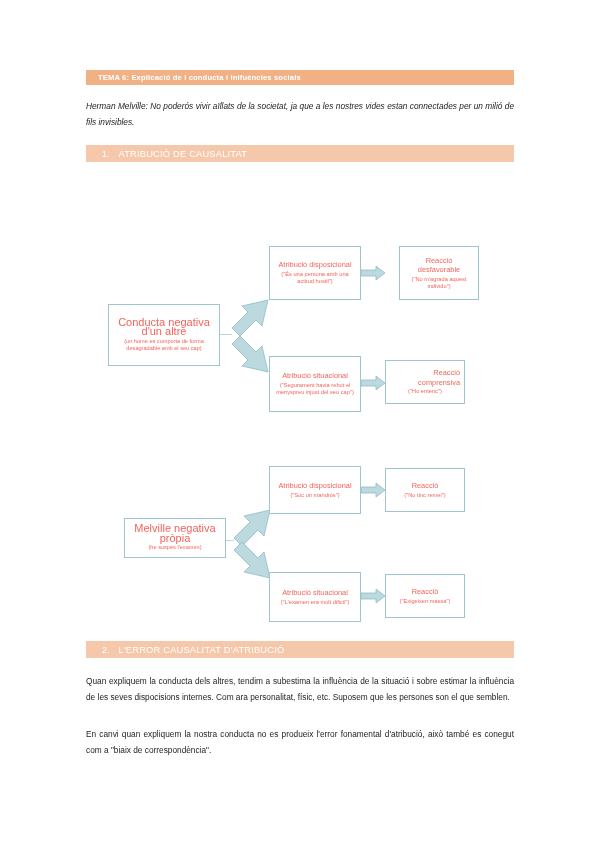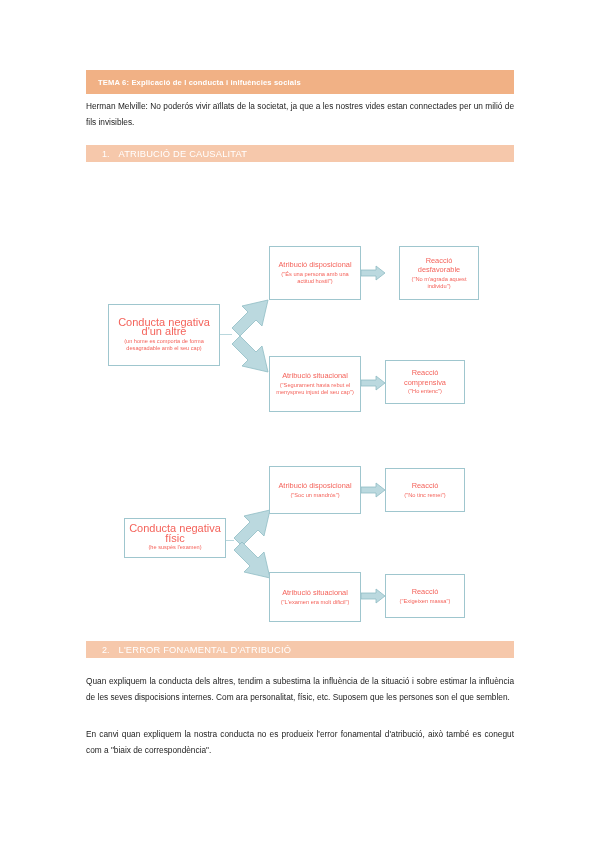--- a/index.html
+++ b/index.html
@@ -22,21 +22,21 @@
     height: 848px;
     background: #ffffff;
   }
 
   
   .doc-title-bar {
     position: absolute;
     left: 86px;
     top: 70px;
     width: 428px;
-    height: 24px;
+    height: 15px;
     background: #F1B185;
     display: flex;
     align-items: center;
   }
   .doc-title-bar .txt {
     color: #ffffff;
     font-size: 7.6px;
     font-weight: bold;
     letter-spacing: 0.15px;
     padding-left: 12px;
@@ -72,21 +72,21 @@
   
   .para {
     position: absolute;
     left: 86px;
     width: 428px;
     font-size: 8.3px;
     line-height: 15.5px;
     color: #1c1c1c;
     text-align: justify;
   }
-  #para-intro   { top: 99px; }
+  #para-intro   { top: 99px; font-style: italic; }
   #para-causal  { top: 180px; }
   #para-error-1 { top: 674px; }
   #para-error-2 { top: 727px; }
 
   
   .diagram {
     position: absolute;
     left: 86px;
     width: 428px;
   }
@@ -119,21 +119,21 @@
     margin-top: 1px;
   }
   .node.source .title { font-size: 11px; }
   .node.source .sub { font-size: 5.6px; }
 
   
   #d1-source   { left: 22px;  top: 68px;  width: 112px; height: 62px; }
   #d1-disp     { left: 183px; top: 10px;  width: 92px;  height: 54px; }
   #d1-react-1  { left: 299px; top: 10px;  width: 80px;  height: 54px; margin-left: 14px; }
   #d1-sit      { left: 183px; top: 120px; width: 92px;  height: 56px; }
-  #d1-react-2  { left: 299px; top: 124px; width: 80px;  height: 44px; }
+  #d1-react-2  { left: 299px; top: 124px; width: 80px;  height: 44px; text-align: right; }
 
   
   #d2-source   { left: 38px;  top: 62px;  width: 102px; height: 40px; }
   #d2-disp     { left: 183px; top: 10px;  width: 92px;  height: 48px; }
   #d2-react-1  { left: 299px; top: 12px;  width: 80px;  height: 44px; }
   #d2-sit      { left: 183px; top: 116px; width: 92px;  height: 50px; }
   #d2-react-2  { left: 299px; top: 118px; width: 80px;  height: 44px; }
 
   
   .arrow {
@@ -241,21 +241,21 @@
       </svg>
     </div>
 
     <div class="arrow" style="left:275px; top:131px; width:26px; height:18px;">
       <svg width="26" height="18" viewBox="0 0 26 18">
         <path d="M0 6 L15 6 L15 2 L24 9 L15 16 L15 12 L0 12 Z" fill="#BBD9DF" stroke="#8FBCC4" stroke-width="0.8" stroke-linejoin="round"></path>
       </svg>
     </div>
 
     <div class="node source" id="d2-source">
-      <span class="title">Conducta negativa físic</span>
+      <span class="title">Melville negativa pròpia</span>
       <span class="sub">(he suspès l'examen)</span>
     </div>
 
     <div class="node" id="d2-disp">
       <span class="title">Atribució disposicional</span>
       <span class="sub">("Soc un mandrós")</span>
     </div>
 
     <div class="node" id="d2-react-1">
       <span class="title">Reacció</span>
@@ -268,19 +268,19 @@
     </div>
 
     <div class="node" id="d2-react-2">
       <span class="title">Reacció</span>
       <span class="sub">("Exigeixen massa")</span>
     </div>
   </div>
 
   <div class="section-bar" id="section-2-bar">
     <span class="num">2.</span>
-    <span class="label">L'ERROR FONAMENTAL D'ATRIBUCIÓ</span>
+    <span class="label">L'ERROR CAUSALITAT D'ATRIBUCIÓ</span>
   </div>
 
   <div class="para" id="para-error-1">Quan expliquem la conducta dels altres, tendim a subestima la influència de la situació i sobre estimar la influència de les seves dispocisions internes. Com ara personalitat, físic, etc. Suposem que les persones son el que semblen.</div>
   <div class="para" id="para-error-2">En canvi quan expliquem la nostra conducta no es produeix l'error fonamental d'atribució, això també es conegut com a "biaix de correspondència".</div>
 
 </div>
 
 </body></html>

